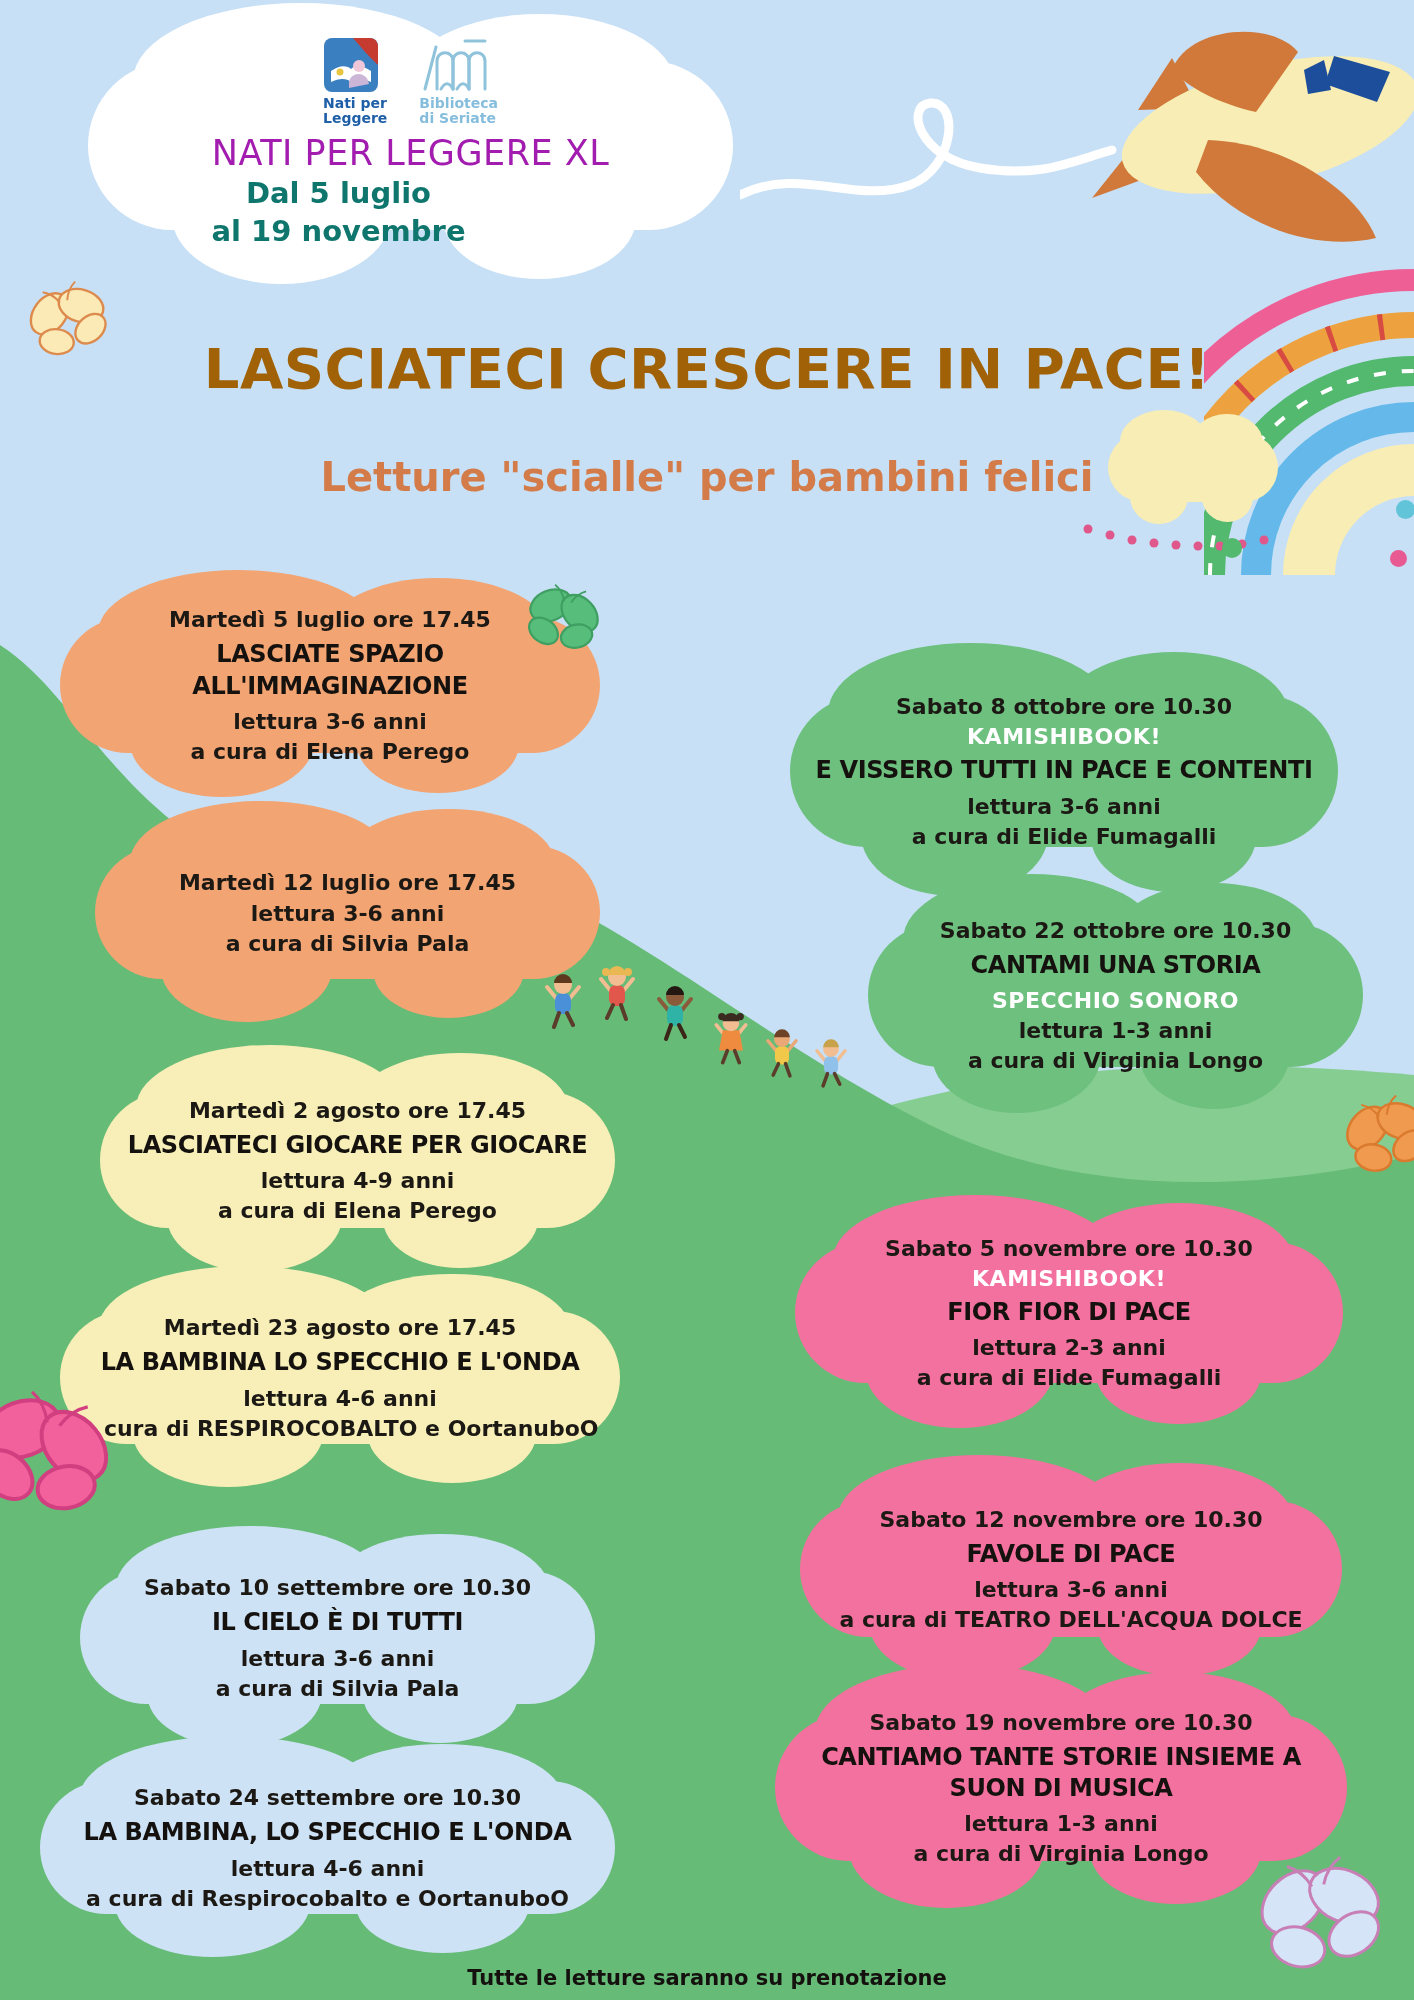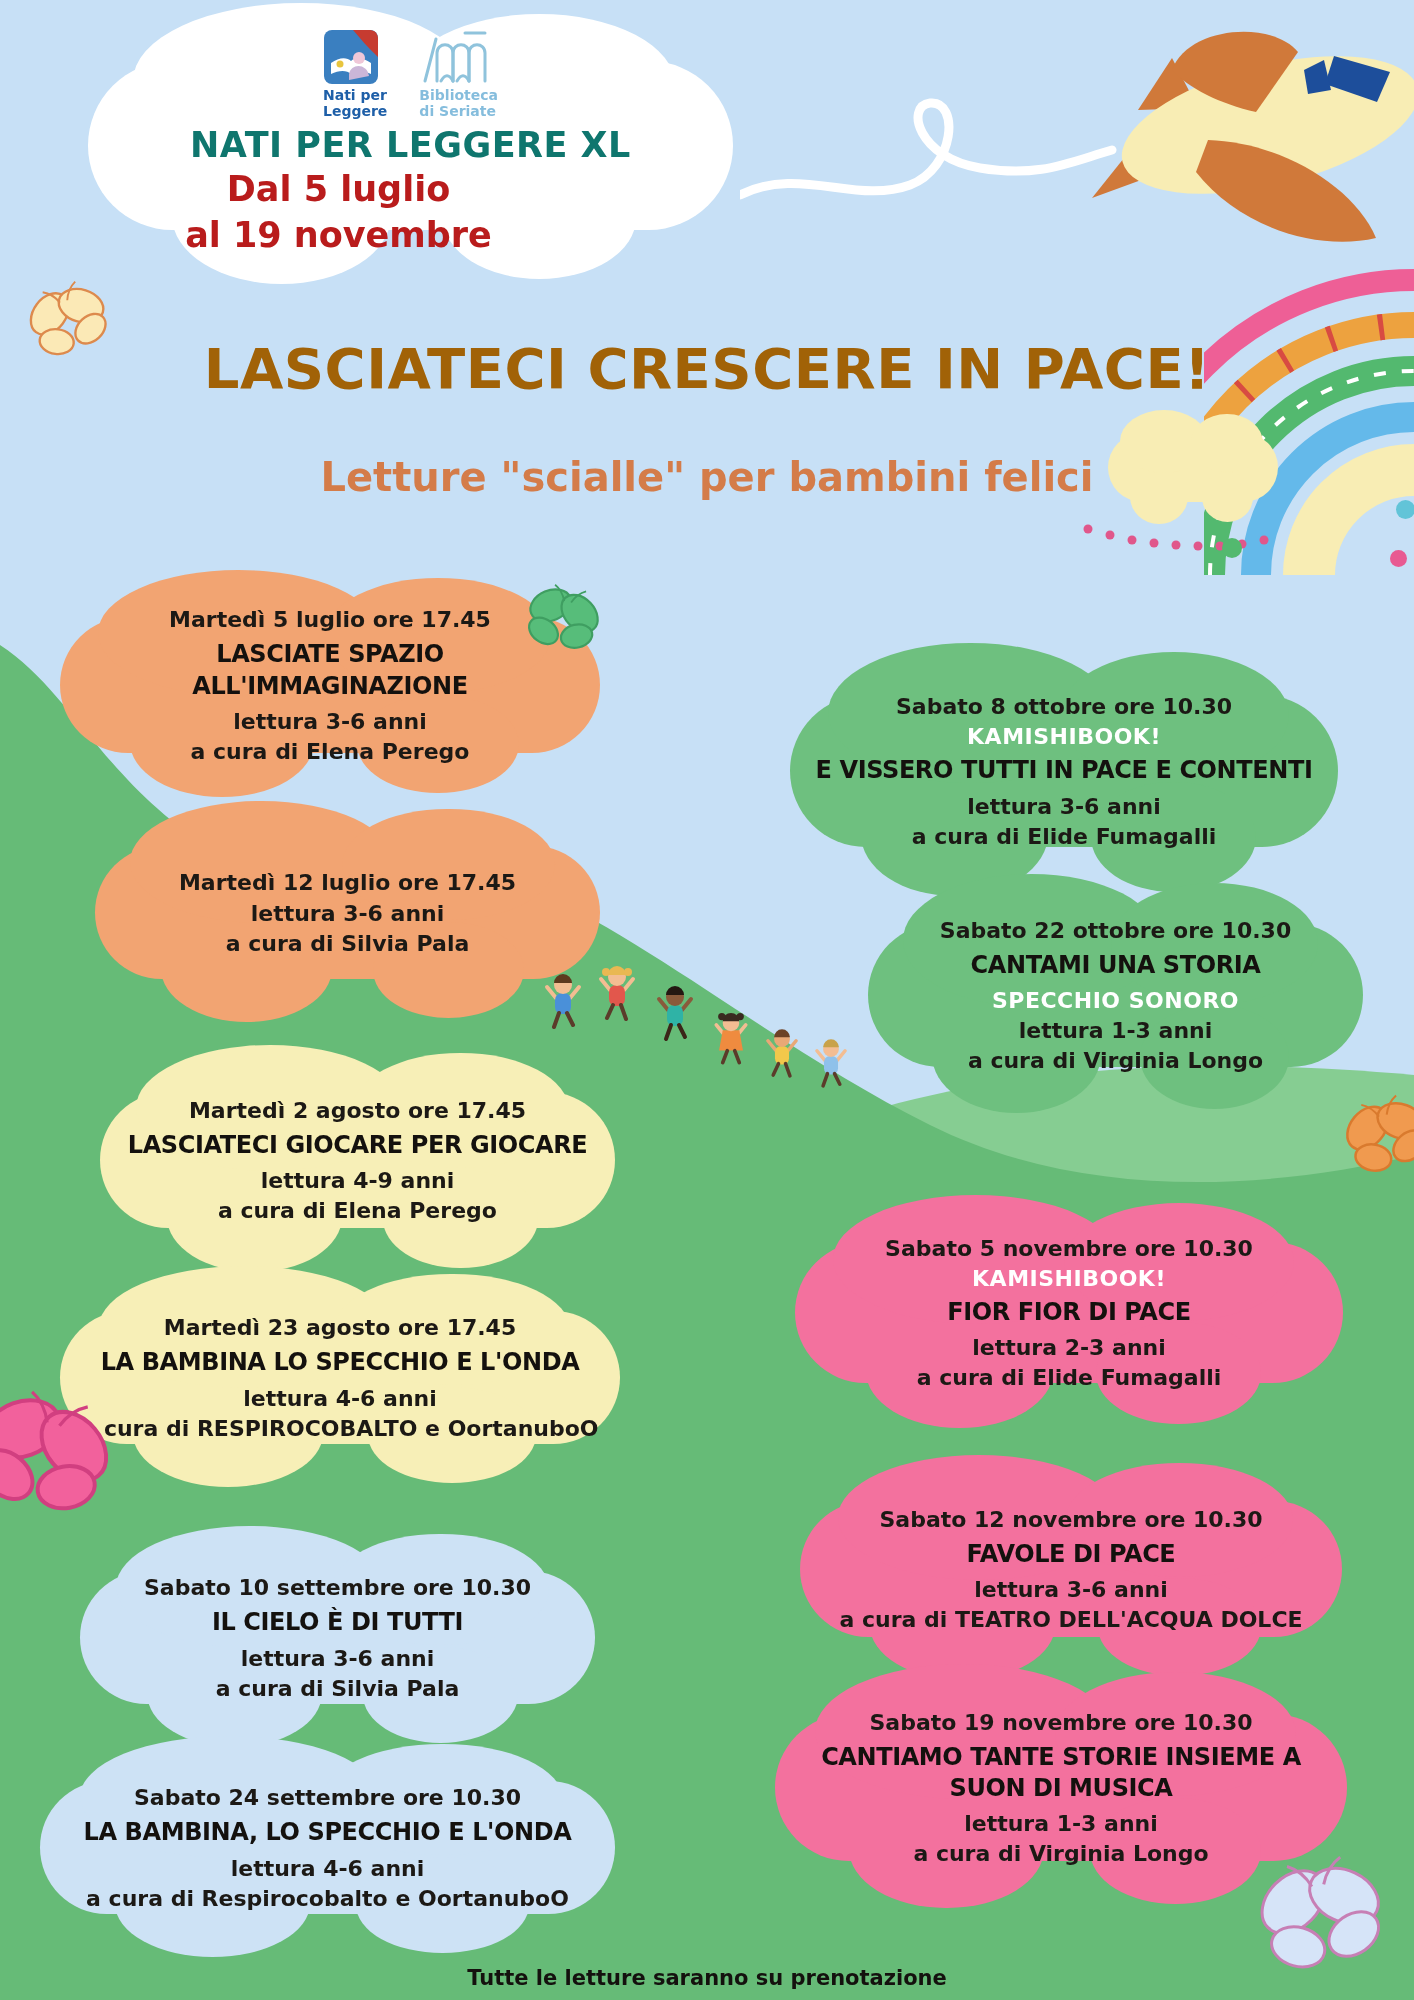--- a/index.html
+++ b/index.html
@@ -28,22 +28,22 @@
   .hero-title{position:absolute;left:0;right:0;top:336px;text-align:center;
     font-size:56px;font-weight:700;color:#a16207;letter-spacing:0.5px;z-index:2;}
   .hero-subtitle{position:absolute;left:0;right:0;top:454px;text-align:center;
     font-size:40px;font-weight:700;color:#d47c49;z-index:2;}
   
   .logos{display:flex;gap:32px;align-items:flex-start;justify-content:center;margin-bottom:4px;}
   .logo-block{display:flex;flex-direction:column;align-items:flex-start;}
   .logo-caption{font-size:14px;font-weight:700;line-height:1.12;margin-top:3px;text-align:left;}
   .npl-caption{color:#1e5fa8;}
   .bib-caption{color:#85bddd;}
-  .header-title{font-size:35px;font-weight:700;color:#0f766e;letter-spacing:0.5px;margin:2px 0;}
-  .header-date{font-size:35px;font-weight:700;color:#b91c1c;line-height:1.3;transform:translateX(-72px);}
+  .header-title{font-size:35px;font-weight:400;color:#a21caf;letter-spacing:0.5px;margin:2px 0;}
+  .header-date{font-size:29px;font-weight:700;color:#0f766e;line-height:1.3;transform:translateX(-72px);}
   
   .footer-note{position:absolute;bottom:10px;left:50%;transform:translateX(-50%);
     font-size:21px;font-weight:700;color:#14110e;z-index:3;white-space:nowrap;}
   
   .bg-hills{position:absolute;left:0;top:0;z-index:0;}
   .decor{position:absolute;z-index:3;}
   .low{z-index:1;}
   .dot{position:absolute;border-radius:50%;z-index:3;}
 </style>
 </head>

